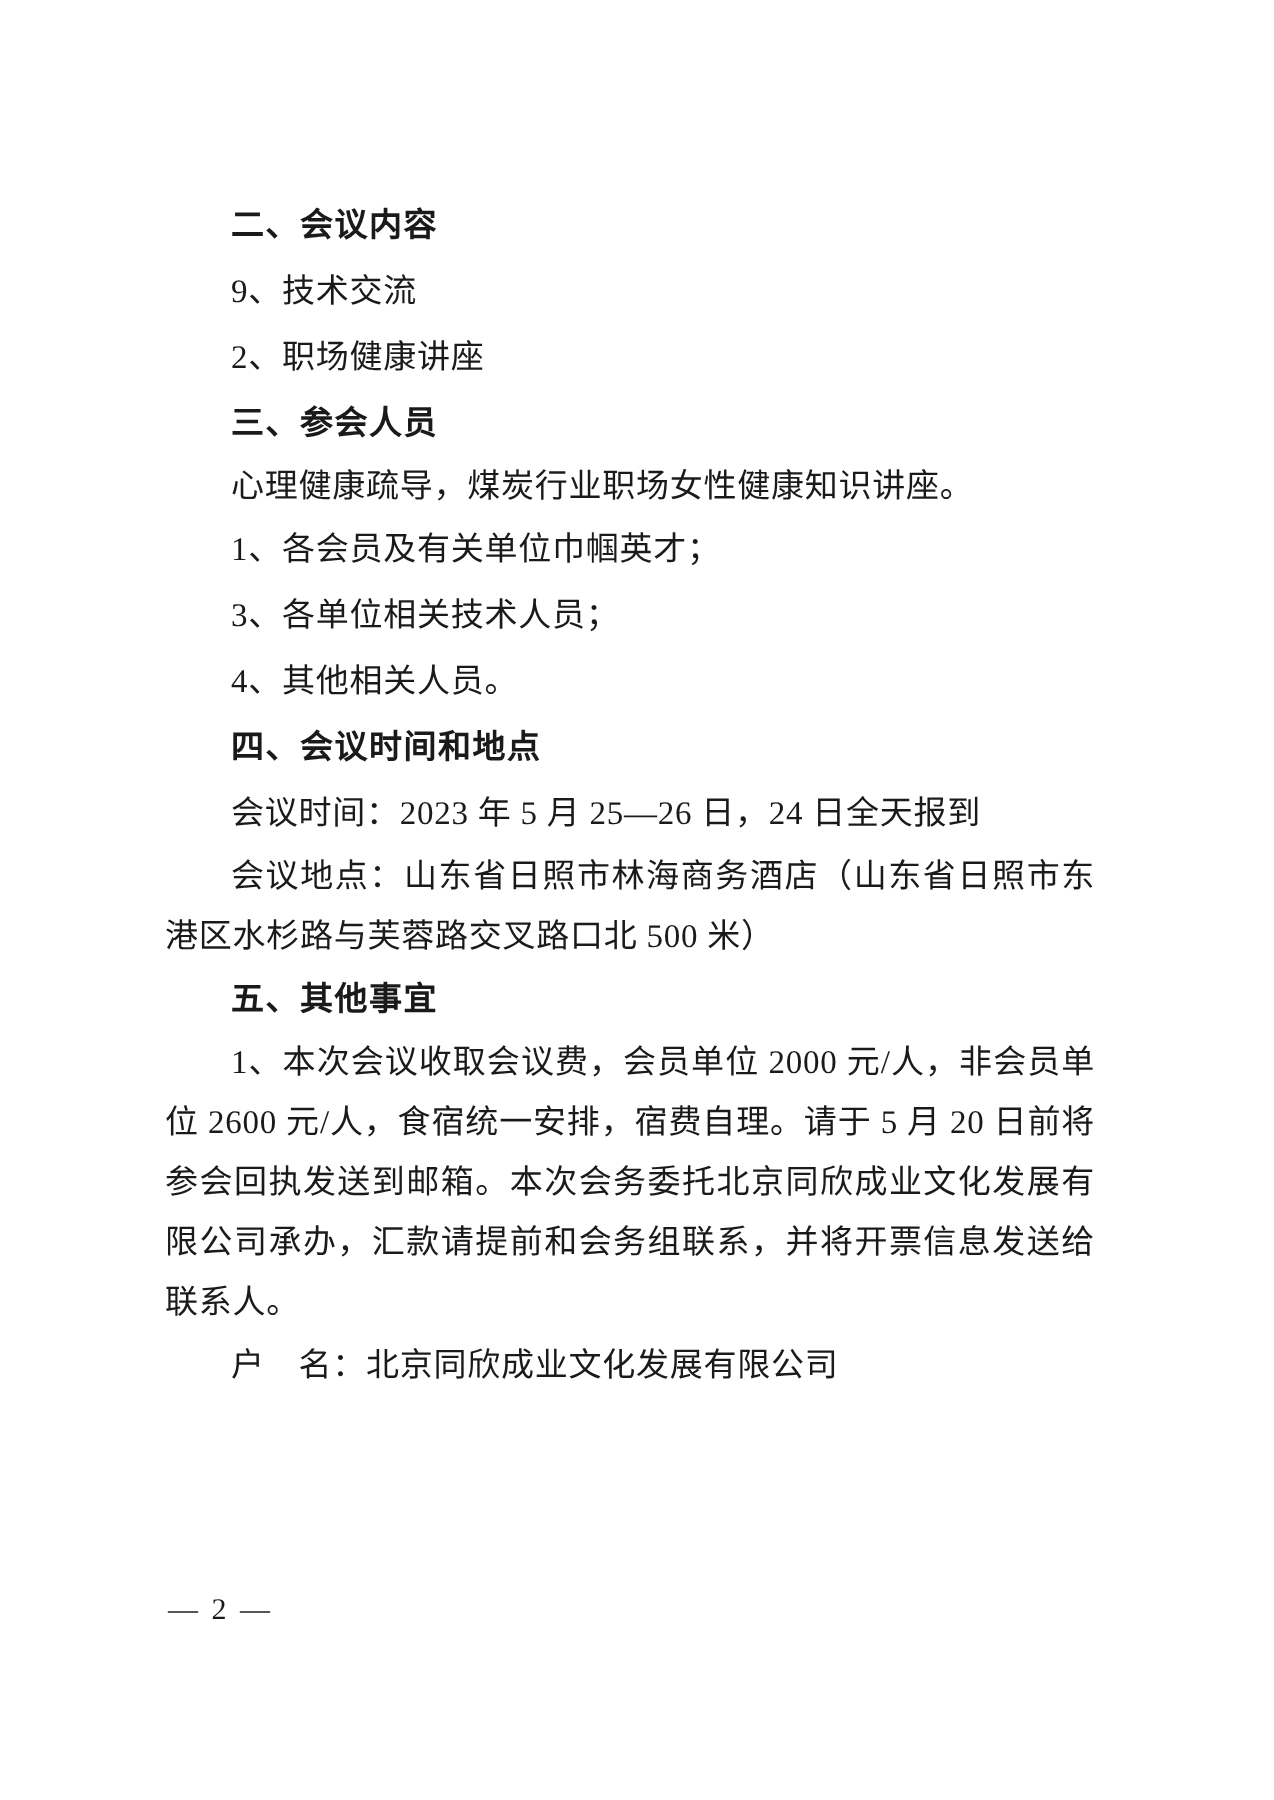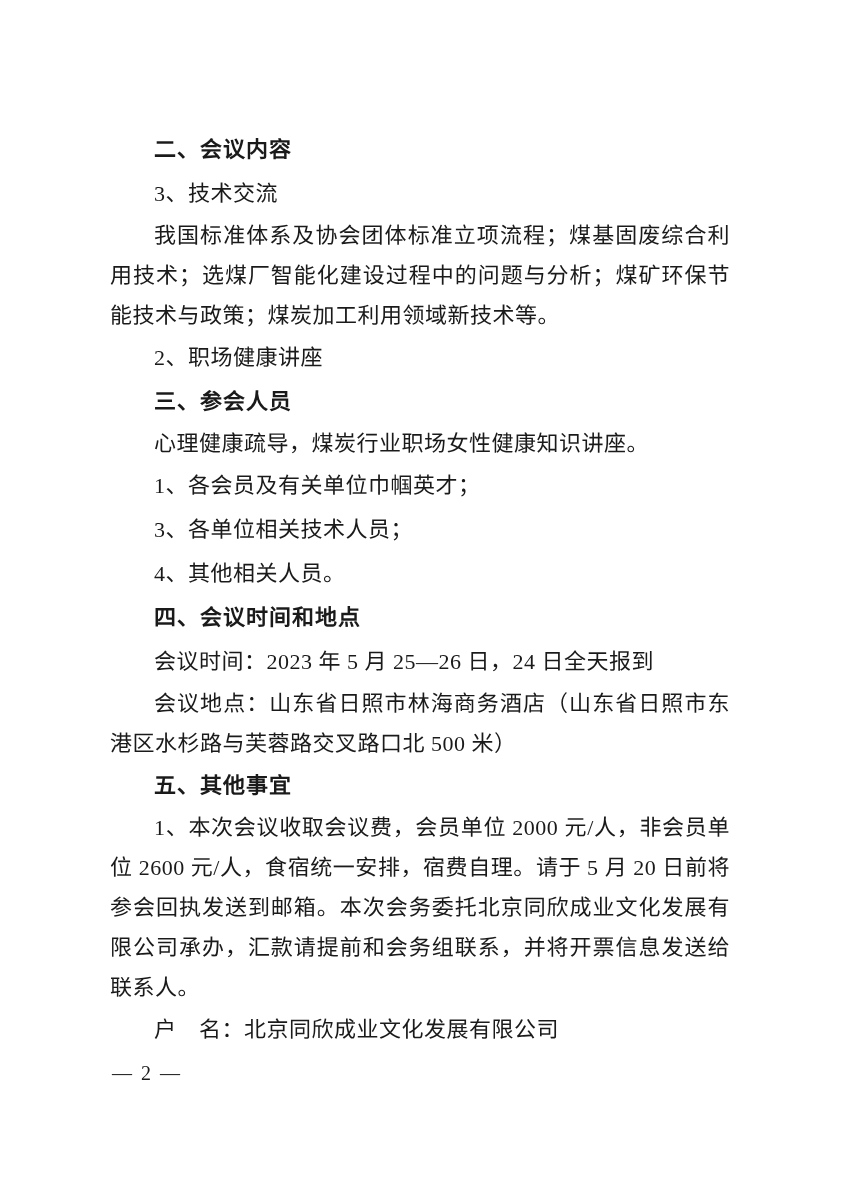--- a/index.html
+++ b/index.html
@@ -55,22 +55,21 @@
     color: #1a1a1a;
   }
 </style>
 </head>
 <body>
 
 <div class="page">
   <div class="doc-body">
 
   <p class="blk blk-heading">二、会议内容</p>
-      <p class="blk blk-subitem">3、技术交流</p>
-      <p class="blk blk-paragraph">我国标准体系及协会团体标准立项流程；煤基固废综合利用技术；选煤厂智能化建设过程中的问题与分析；煤矿环保节能技术与政策；煤炭加工利用领域新技术等。</p>
+      <p class="blk blk-subitem">9、技术交流</p>
       <p class="blk blk-subitem">2、职场健康讲座</p>
       <p class="blk blk-heading">三、参会人员</p>
       <p class="blk blk-paragraph">心理健康疏导，煤炭行业职场女性健康知识讲座。</p>
       <p class="blk blk-subitem">1、各会员及有关单位巾帼英才；</p>
       <p class="blk blk-subitem">3、各单位相关技术人员；</p>
       <p class="blk blk-subitem">4、其他相关人员。</p>
       <p class="blk blk-heading">四、会议时间和地点</p>
       <p class="blk blk-subitem">会议时间：2023 年 5 月 25—26 日，24 日全天报到</p>
       <p class="blk blk-paragraph">会议地点：山东省日照市林海商务酒店（山东省日照市东港区水杉路与芙蓉路交叉路口北 500 米）</p>
       <p class="blk blk-heading">五、其他事宜</p>

